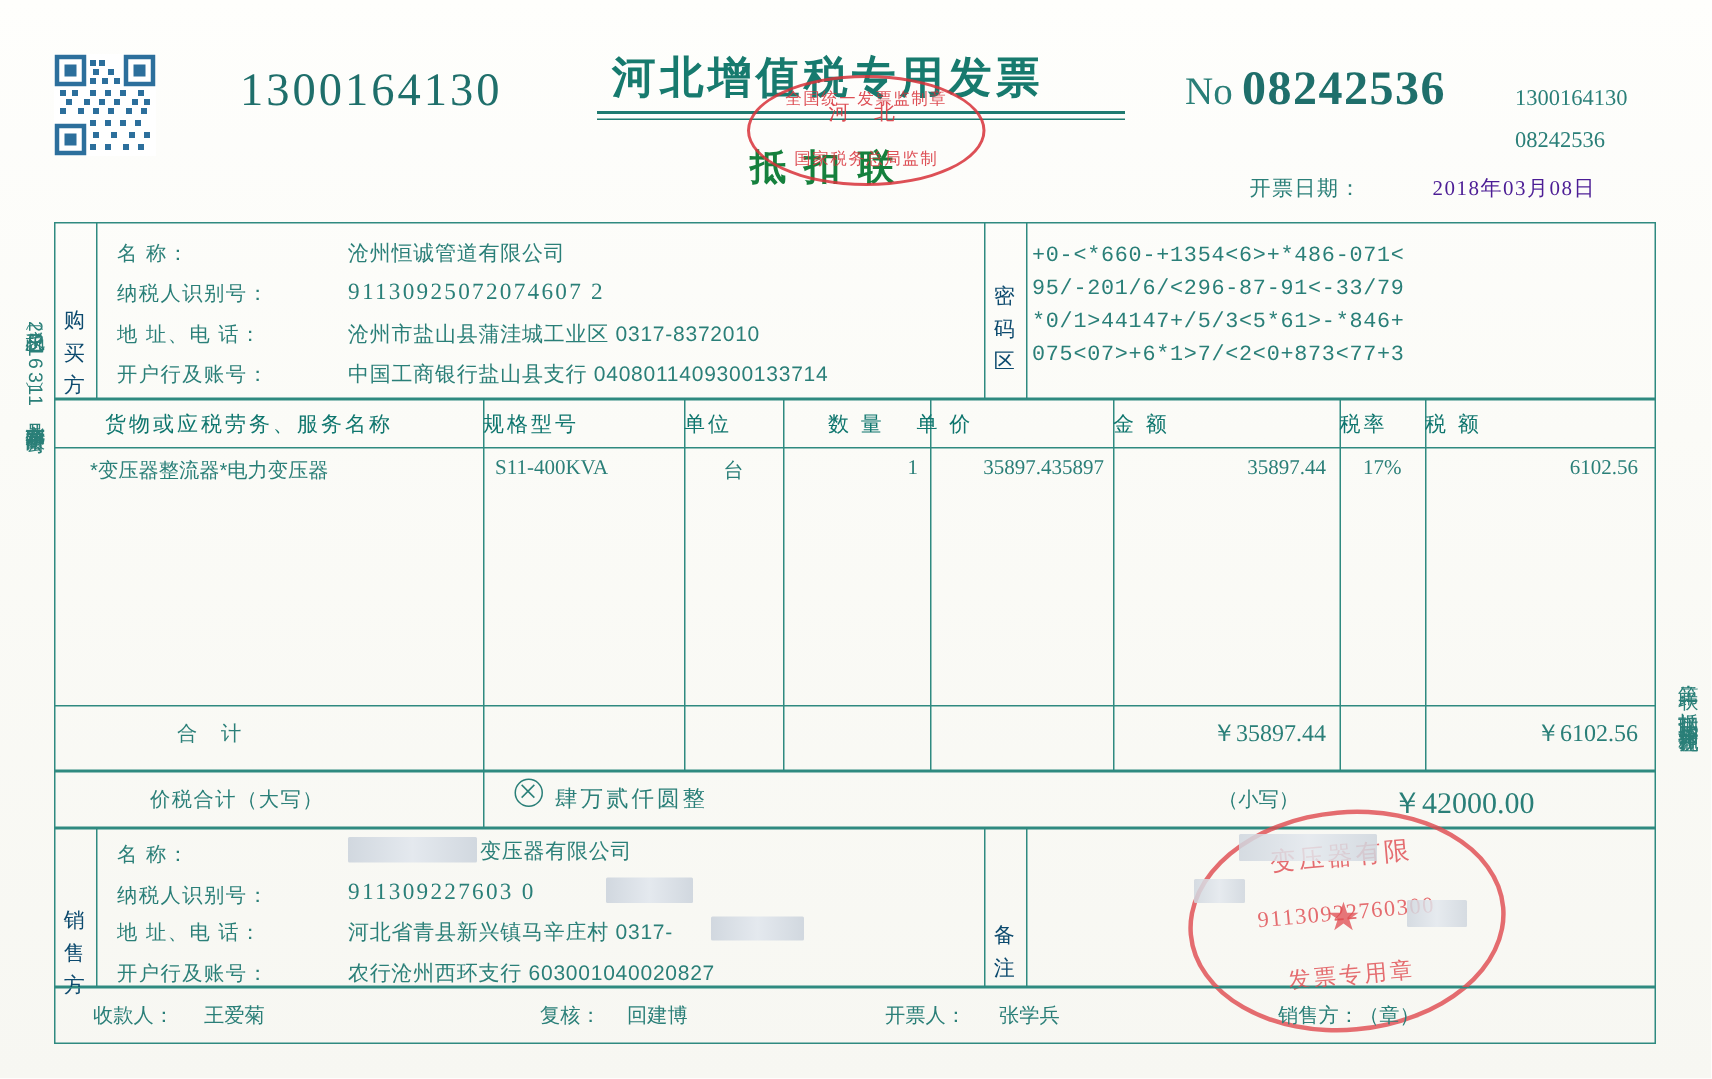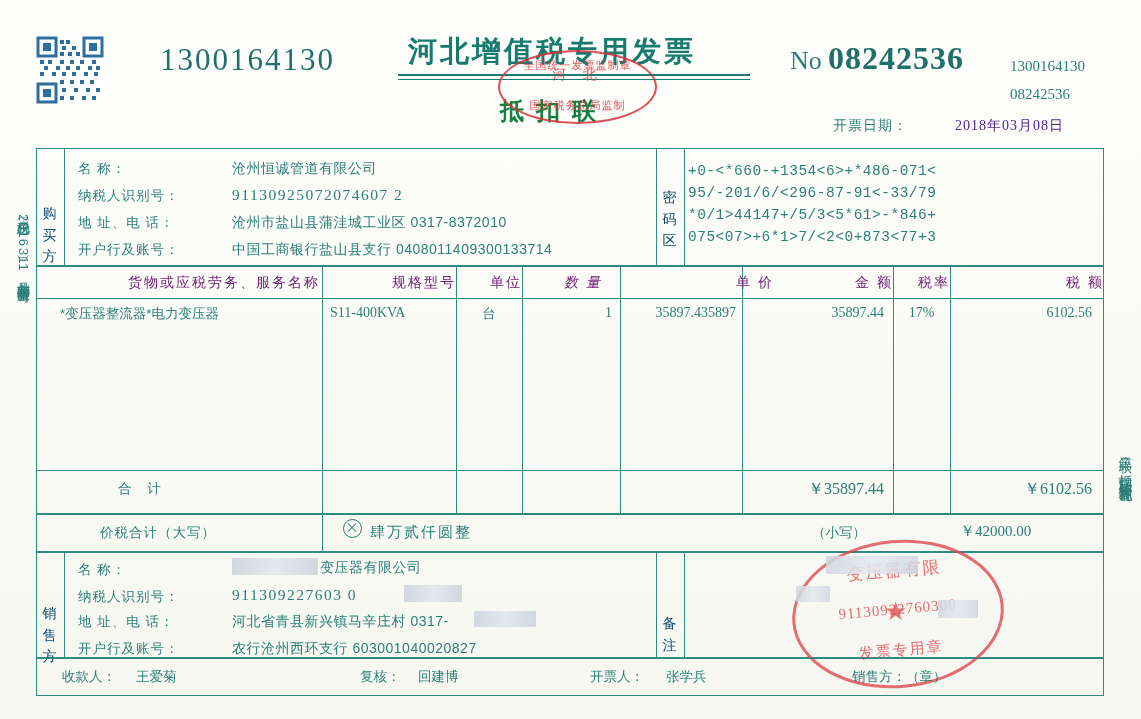--- a/index.html
+++ b/index.html
@@ -224,23 +224,23 @@
     color: #2a7f78;
     letter-spacing: .5px;
     white-space: pre;
   }
 
   
   .col-head {
     position: absolute;
     top: 274px;
     font-size: 14px;
-    color: #701a75;
+    color: #0f766e;
     letter-spacing: 2px;
-    text-align: right;
+    text-align: left;
     white-space: nowrap;
   }
   .cell {
     position: absolute;
     font-size: 13.5px;
     color: #2a7f78;
     white-space: nowrap;
   }
   .cell.r { text-align: right; }
   .cell.c { text-align: center; }
@@ -468,22 +468,22 @@
   <div class="vline" style="left:620px; top:266px; height:248px;"></div>
   <div class="vline" style="left:742px; top:266px; height:248px;"></div>
   <div class="vline" style="left:893px; top:266px; height:248px;"></div>
   <div class="vline" style="left:950px; top:266px; height:248px;"></div>
 
   <div class="hline" style="left:36px; top:470px; width:1068px;"></div>
 
   <div class="col-head" style="left:70px; width:250px;">货物或应税劳务、服务名称</div>
   <div class="col-head" style="left:322px; width:134px;">规格型号</div>
   <div class="col-head" style="left:456px; width:66px;">单位</div>
-  <div class="col-head" style="left:504px; width:98px;font-style:italic;">数 量</div>
-  <div class="col-head" style="left:624px; width:122px;padding-left:28px;">单 价</div>
+  <div class="col-head" style="left:552px; width:98px;">数 量</div>
+  <div class="col-head" style="left:583px; width:122px;padding-left:28px;">单 价</div>
   <div class="col-head" style="left:742px; width:151px;">金    额</div>
   <div class="col-head" style="left:893px; width:57px;">税率</div>
   <div class="col-head" style="left:950px; width:154px;">税    额</div>
 
   <div class="cell" style="left:60px; top:305px;">*变压器整流器*电力变压器</div>
   <div class="cell mono" style="left:330px; top:305px;text-align:right;">S11-400KVA</div>
   <div class="cell c" style="left:456px; top:305px; width:66px;">台</div>
   <div class="cell r mono" style="left:522px; top:305px; width:90px;">1</div>
   <div class="cell r mono" style="left:622px; top:305px; width:114px;">35897.435897</div>
   <div class="cell r mono" style="left:744px; top:305px; width:140px;">35897.44</div>
@@ -493,21 +493,21 @@
   <div class="cell" style="left:118px; top:480px; letter-spacing:6px;">合        计</div>
   <div class="cell r mono" style="left:744px; top:479px; width:140px; font-size:16px;">￥35897.44</div>
   <div class="cell r mono" style="left:952px; top:479px; width:140px; font-size:16px;">￥6102.56</div>
 
   <div class="box" id="frame-total"></div>
   <div class="vline" style="left:322px; top:514px; height:38px;"></div>
   <div class="cell" style="left:100px; top:524px; letter-spacing:1px;">价税合计（大写）</div>
   <div id="x-mark"></div>
   <div class="cell" style="left:370px; top:523px; font-size:15px; letter-spacing:2px;">肆万贰仟圆整</div>
   <div class="cell" style="left:812px; top:524px;">（小写）</div>
-  <div class="cell mono" style="left:960px; top:522px; font-size:15px;">￥42000.00</div>
+  <div class="cell mono" style="left:928px; top:522px; font-size:20px;">￥42000.00</div>
 
   <div class="box" id="frame-seller"></div>
   <div class="vline" style="left:64px; top:552px; height:106px;"></div>
   <div class="vline" style="left:656px; top:552px; height:106px;"></div>
   <div class="vline" style="left:684px; top:552px; height:106px;"></div>
 
   <div class="side-label" style="left:36px; top:572px;">销售方</div>
   <div class="side-label" style="left:656px; top:582px;">备注</div>
 
   <div class="fld-label" style="left:78px; top:561px;">名    称：</div>

